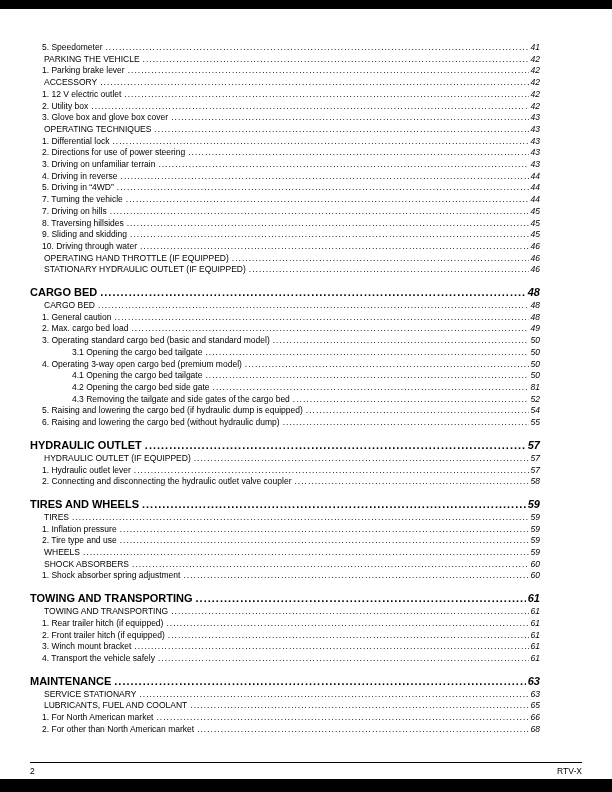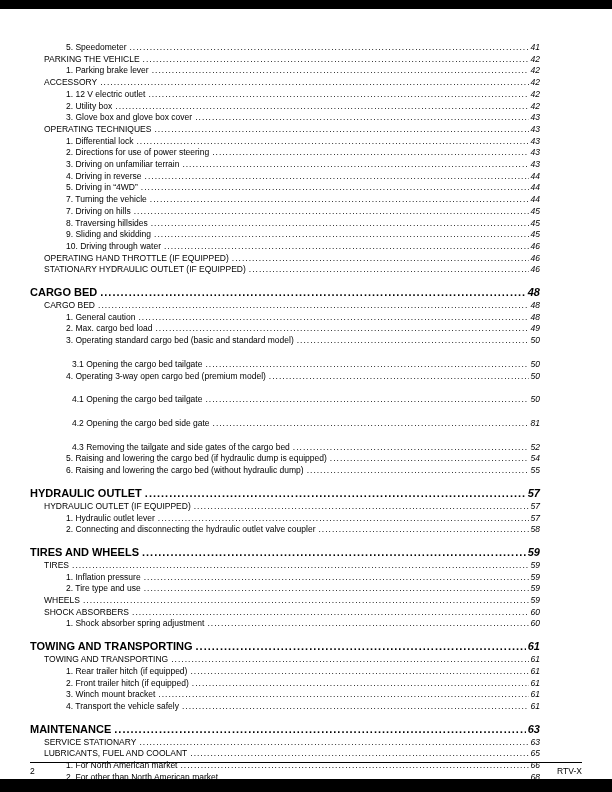--- a/index.html
+++ b/index.html
@@ -18,22 +18,22 @@
   .toc { position: absolute; top: 42px; left: 30px; right: 30px; }
 
   .toc-row {
     display: flex;
     align-items: baseline;
     font-size: 8.5px;
     line-height: 11.7px;
     padding-right: 42px;
   }
   .toc-row.level-1 { margin-left: 14px; }
-  .toc-row.level-2 { margin-left: 36px; }
-  .toc-row.level-3 { margin-left: 42px; margin-top: 12px; }
+  .toc-row.level-2 { margin-left: 12px; }
+  .toc-row.level-3 { margin-left: 42px; }
   .toc-row.chapter {
     font-size: 11px;
     font-weight: bold;
     line-height: 16px;
     margin-top: 8px;
   }
   .toc-label { white-space: nowrap; }
   .leader {
     flex: 1;
     overflow: hidden;

